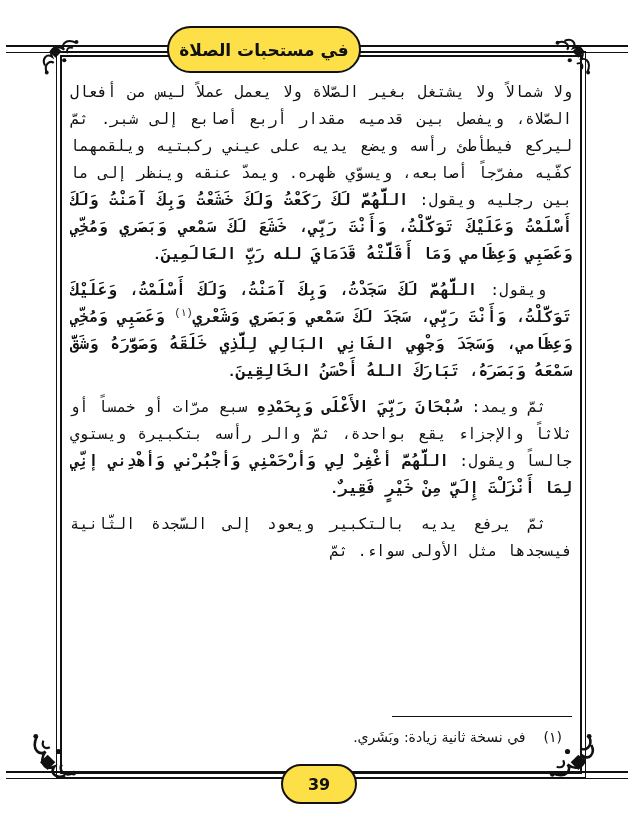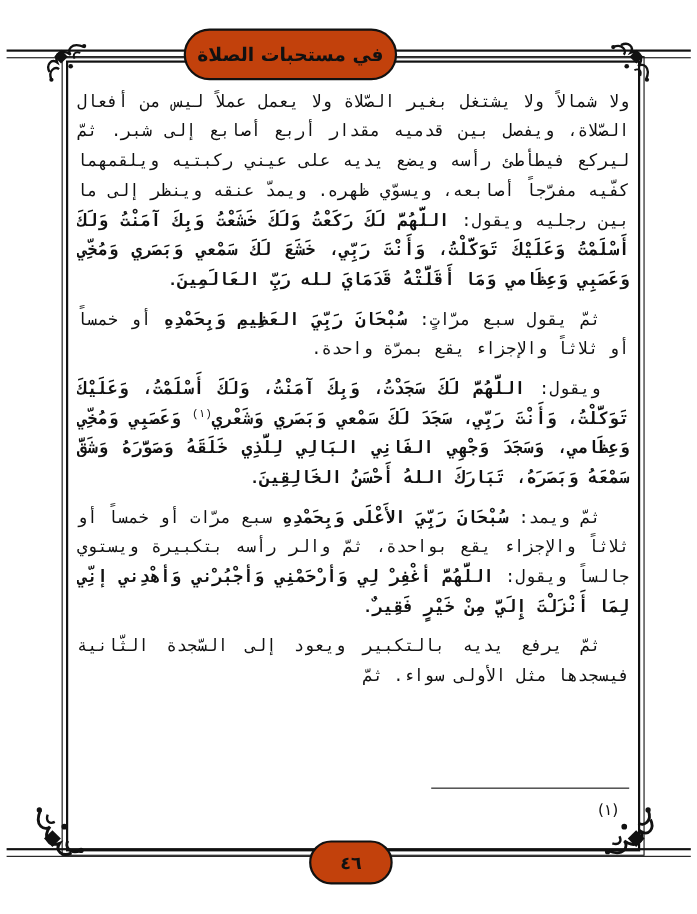--- a/index.html
+++ b/index.html
@@ -7,21 +7,21 @@
     width:634px;height:831px;position:relative;overflow:hidden;
     background:#ffffff;color:#111;
     font-family:"DejaVu Sans", sans-serif;
   }
   
   .rule{position:absolute;left:6px;right:6px;height:5px;
         border-top:2px solid #111;border-bottom:1.5px solid #111;z-index:1;}
   .rule.top{top:45px;}
   .rule.bottom{top:771px;}
   
-  .cartouche{position:absolute;background:#c2410c;border:2px solid #111;
+  .cartouche{position:absolute;background:#fde047;border:2px solid #111;
              border-radius:26px;display:flex;align-items:center;justify-content:center;z-index:5;}
   .title-cartouche{left:167px;top:26px;width:190px;height:43px;
                    font-weight:bold;font-size:17px;}
   .page-cartouche{left:281px;top:764px;width:72px;height:36px;
                   font-weight:bold;font-size:16px;}
   
   .frame-outer{position:absolute;left:56px;top:51px;width:530px;height:727px;
                border:1.5px solid #111;box-sizing:border-box;z-index:1;}
   .frame-inner{position:absolute;left:3px;top:3px;right:3px;bottom:3px;
                border:2px solid #111;}
@@ -80,26 +80,26 @@
 <svg class="ornament orn-bl">
     <use href="#flourish"></use>
   </svg>
 
 <div class="cartouche title-cartouche">
   <span>في مستحبات الصلاة</span>
 </div>
 
 <div class="body-text">
     <p class="para"><span>ولا شمالاً ولا يشتغل بغير الصّلاة ولا يعمل عملاً ليس من أفعال الصّلاة، ويفصل بين قدميه مقدار أربع أصابع إلى شبر. ثمّ ليركع فيطأطئ رأسه ويضع يديه على عيني ركبتيه ويلقمهما كفّيه مفرّجاً أصابعه، ويسوّي ظهره. ويمدّ عنقه وينظر إلى ما بين رجليه ويقول: </span><span class="bold">اللَّهُمَّ لَكَ رَكَعْتُ وَلَكَ خَشَعْتُ وَبِكَ آمَنْتُ وَلَكَ أَسْلَمْتُ وَعَلَيْكَ تَوَكَّلْتُ، وَأَنْتَ رَبِّي، خَشَعَ لَكَ سَمْعي وَبَصَري وَمُخِّي وَعَصَبِي وَعِظَامي وَمَا أَقَلَّتْهُ قَدَمَايَ لله رَبِّ العَالَمِينَ.</span></p>
-    <p class="para indent"><span>ثمّ يقول سبع مرّاتٍ: </span><span class="bold">سُبْحَانَ رَبِّيَ العَظِيمِ وَبِحَمْدِهِ</span><span> أو خمساً أو ثلاثاً والإجزاء يقع بمرّة واحدة.</span></p>
     <p class="para indent"><span>ويقول: </span><span class="bold">اللَّهُمَّ لَكَ سَجَدْتُ، وَبِكَ آمَنْتُ، وَلَكَ أَسْلَمْتُ، وَعَلَيْكَ تَوَكَّلْتُ، وَأَنْتَ رَبِّي، سَجَدَ لَكَ سَمْعي وَبَصَري وَشَعْري</span><sup class="fn">(١)</sup><span class="bold"> وَعَصَبِي وَمُخِّي وَعِظَامي، وَسَجَدَ وَجْهِي الفَانِي البَالِي لِلَّذِي خَلَقَهُ وَصَوَّرَهُ وَشَقَّ سَمْعَهُ وَبَصَرَهُ، تَبَارَكَ اللهُ أَحْسَنُ الخَالِقِينَ.</span></p>
     <p class="para indent"><span>ثمّ ويمد: </span><span class="bold">سُبْحَانَ رَبِّيَ الأَعْلَى وَبِحَمْدِهِ</span><span> سبع مرّات أو خمساً أو ثلاثاً والإجزاء يقع بواحدة، ثمّ والر رأسه بتكبيرة ويستوي جالساً ويقول: </span><span class="bold">اللَّهُمَّ أغْفِرْ لِي وَأرْحَمْنِي وَأجْبُرْني وَأهْدِني إنِّي لِمَا أَنْزَلْتَ إِلَيَّ مِنْ خَيْرٍ فَقِيرٌ.</span></p>
     <p class="para indent"><span>ثمّ يرفع يديه بالتكبير ويعود إلى السّجدة الثّانية فيسجدها مثل الأولى سواء. ثمّ</span></p>
   </div>
 
 <div class="footnote-sep"></div>
 <div class="footnote">
   <span>(١)</span>
+  <span>في نسخة ثانية زيادة: وبَشَري.</span>
 </div>
 
 <div class="cartouche page-cartouche">
-  <span>٤٦</span>
+  <span>39</span>
 </div>
 
 </body></html>

